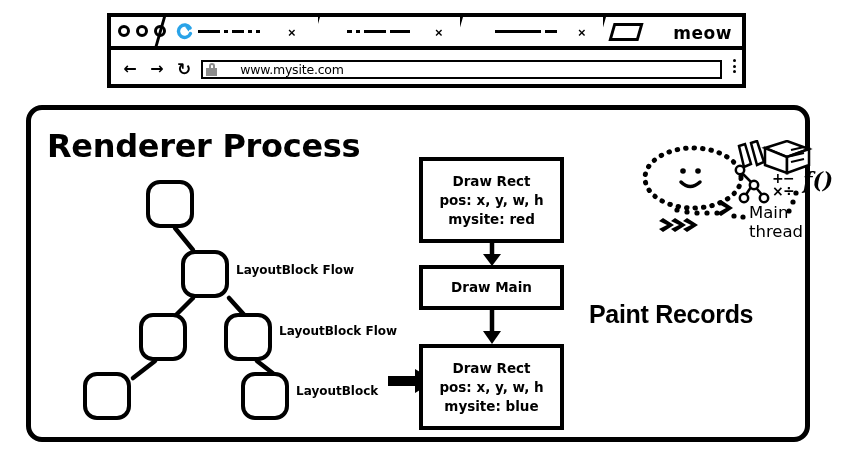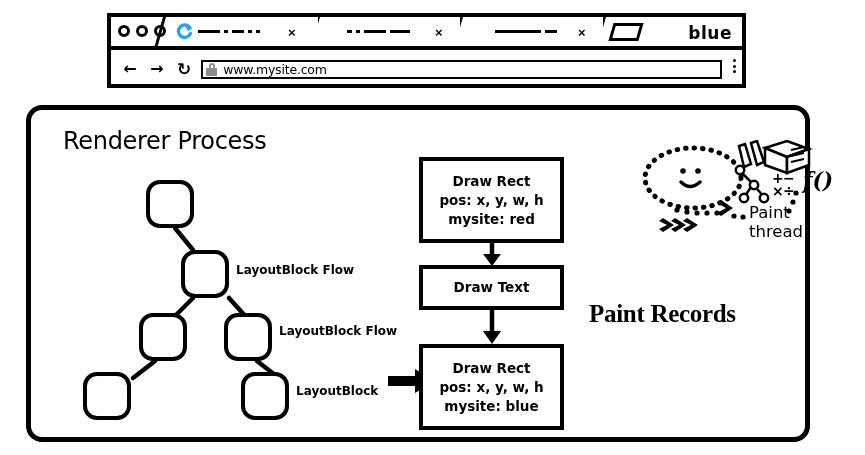--- a/index.html
+++ b/index.html
@@ -64,31 +64,31 @@
   .reload{margin-left:12px;font-size:17px;font-weight:bold;font-family:"DejaVu Sans",sans-serif;}
   .omnibox{
     margin-left:10px;margin-right:20px;flex:1;height:19px;border:2.5px solid #000;
     box-sizing:border-box;display:flex;align-items:center;background:#fff;
   }
   .lock{
     width:11px;height:13px;margin-left:3px;position:relative;flex:0 0 auto;
   }
   .lock .body{position:absolute;left:0;bottom:0;width:11px;height:8px;background:#8c8c8c;}
   .lock .shackle{position:absolute;left:2.5px;top:0;width:6px;height:6px;border:2px solid #8c8c8c;border-bottom:none;border-radius:3px 3px 0 0;box-sizing:border-box;}
-  .urltext{font-size:12.5px;margin-left:6px;font-family:"DejaVu Sans",sans-serif;letter-spacing:-0.2px;}
+  .urltext{font-size:12.5px;margin-left:23px;font-family:"DejaVu Sans",sans-serif;letter-spacing:-0.2px;}
   .kebab{position:absolute;right:6px;top:9px;display:flex;flex-direction:column;gap:2.5px;align-items:center;}
   .kebab i{width:3px;height:3px;background:#000;border-radius:50%;display:block;}
 
   
   .renderer{
     position:absolute;left:26px;top:105px;width:784px;height:337px;
     border:5px solid #000;border-radius:16px;box-sizing:border-box;background:#fff;
   }
   .rp-title{
-    position:absolute;left:32px;top:17px;font-size:24px;font-weight:normal;
+    position:absolute;left:16px;top:17px;font-size:32px;font-weight:bold;
     font-family:"DejaVu Sans",sans-serif;letter-spacing:-0.3px;
   }
 
   
   .tree{position:absolute;left:0;top:0;width:784px;height:337px;}
   .node{
     position:absolute;width:48px;height:48px;border:4.5px solid #000;border-radius:14px;
     box-sizing:border-box;background:#fff;z-index:2;
   }
   .tree svg{position:absolute;left:0;top:0;overflow:visible;z-index:1;}
@@ -103,21 +103,21 @@
   
   .prbox{
     position:absolute;border:4px solid #000;background:#fff;box-sizing:border-box;
     display:flex;flex-direction:column;align-items:center;justify-content:center;
     text-align:center;
   }
   .prbox .line{font-size:13.5px;font-weight:bold;font-family:"DejaVu Sans",sans-serif;line-height:19px;}
   .connector{position:absolute;}
   .paint-records-title{
     position:absolute;left:585px;top:303px;font-size:25px;font-weight:bold;
-    font-family:Liberation Serif, serif;letter-spacing:-0.3px;
+    font-family:Liberation Sans, sans-serif;letter-spacing:-0.3px;
   }
 
   
   .doodle{position:absolute;left:638px;top:140px;width:185px;height:90px;}
   .mainthread-label{
     position:absolute;left:715px;top:198px;font-size:16.5px;font-weight:normal;
     font-family:"DejaVu Sans",sans-serif;
   }
 </style>
 </head>
@@ -170,21 +170,21 @@
       <div class="tab" style="left:354px;width:138px;">
         <div class="tab-title" style="left:30px;">
           <span class="seg" style="width:46px;"></span>
           <span class="seg" style="width:12px;"></span>
         </div>
         <div class="tab-x" style="left:113px;">×</div>
       </div>
 
       <div class="newtab" style="left:500px;"></div>
 
-      <div class="meow">blue</div>
+      <div class="meow">meow</div>
     </div>
 
     <div class="urlbar">
       <span class="navbtn">←</span>
       <span class="navbtn">→</span>
       <span class="reload">↻</span>
       <div class="omnibox">
         <span class="lock">
           <span class="shackle"></span>
             <span class="body"></span>
@@ -239,21 +239,21 @@
     </div>
 
     <div class="connector" style="left:448px;top:133px;">
       <svg width="26" height="24" viewBox="0 0 26 24">
         <line x1="13" y1="0" x2="13" y2="12" stroke="#000" stroke-width="4.5"></line>
         <path d="M4 11 L22 11 L13 23 Z" fill="#000"></path>
       </svg>
     </div>
 
     <div class="prbox" style="left:388px;top:155px;width:145px;height:45px;">
-      <span class="line">Draw Text</span>
+      <span class="line">Draw Main</span>
     </div>
 
     <div class="connector" style="left:448px;top:200px;">
       <svg width="26" height="35" viewBox="0 0 26 35">
         <line x1="13" y1="0" x2="13" y2="22" stroke="#000" stroke-width="4.5"></line>
         <path d="M4 21 L22 21 L13 34 Z" fill="#000"></path>
       </svg>
     </div>
 
     <div class="prbox" style="left:388px;top:234px;width:145px;height:86px;">
@@ -326,16 +326,16 @@
           <circle cx="152" cy="62" r="2.6"></circle>
           <circle cx="148" cy="71" r="2.6"></circle>
         </g>
 
         <g fill="#000" font-family="DejaVu Serif, serif" font-size="22" font-style="italic" font-weight="bold">
           <text x="162" y="48">f()</text>
         </g>
       </svg>
     </div>
 
-    <div class="mainthread-label" style="left:718px;top:93px;">Paint thread</div>
+    <div class="mainthread-label" style="left:718px;top:93px;">Main thread</div>
   </div>
 
 </div>
 
 </body></html>

